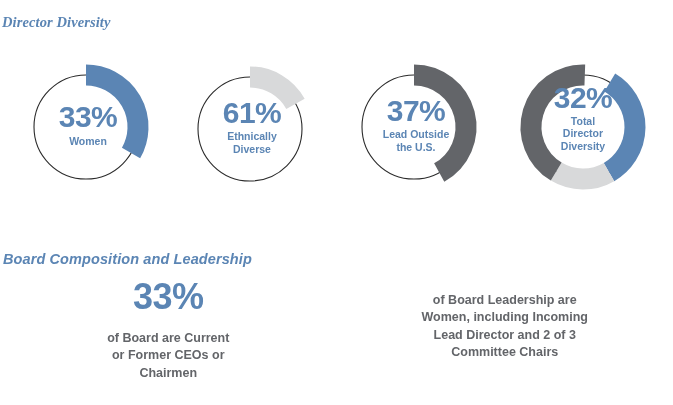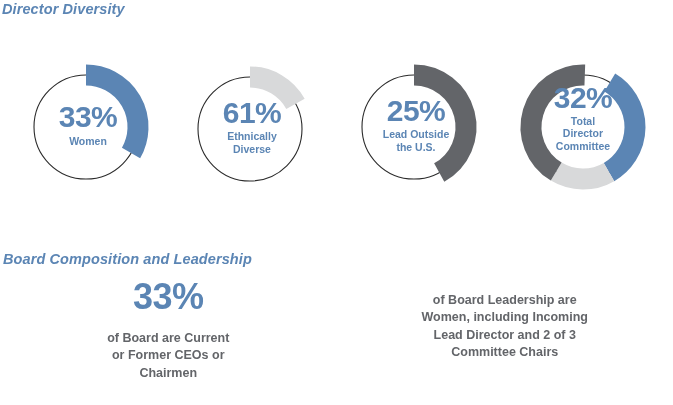--- a/index.html
+++ b/index.html
@@ -18,21 +18,21 @@
 
   .section-title {
     position: absolute;
     font-size: 14.5px;
     font-weight: bold;
     font-style: italic;
     color: #5b85b4;
     letter-spacing: 0.1px;
     white-space: nowrap;
   }
-  #title-director-diversity { left: 2px; top: 1px; }
+  #title-director-diversity { left: 2px; top: 14px; font-family: Liberation Serif, serif; }
   #title-board-composition  { left: 3px; top: 251px; }
 
   
   .donut-row {
     position: absolute;
     left: 0;
     top: 45px;
     width: 673px;
     height: 160px;
   }
@@ -140,38 +140,38 @@
 Diverse</div>
     </div>
   </div>
 
   <div class="donut" id="donut-born-outside-us">
     <svg width="160" height="160" viewBox="0 0 160 160">
       <circle cx="78" cy="82" r="52" fill="none" stroke="#2b2b2b" stroke-width="1.1"></circle>
       <path id="arc-born" fill="none" stroke-width="21" d="M 78 30 A 52 52 0 0 1 103.21010025280953 127.48022477124857" stroke="#636569"></path>
     </svg>
     <div class="donut-center">
-      <div class="donut-pct">25%</div>
+      <div class="donut-pct">37%</div>
       <div class="donut-label">Lead Outside
 the U.S.</div>
     </div>
   </div>
 
   <div class="donut" id="donut-total-diversity">
     <svg width="160" height="160" viewBox="0 0 160 160">
       <circle cx="80" cy="85" r="52" fill="none" stroke="#2b2b2b" stroke-width="1.1"></circle>
       <path id="arc-total-0" fill="none" stroke-width="21" d="M 106.78197989532282 40.42730036349016 A 52 52 0 0 1 106 130.0333209967908" stroke="#5b85b4"></path>
       <path id="arc-total-1" fill="none" stroke-width="21" d="M 106 130.0333209967908 A 52 52 0 0 1 53.21802010467718 129.57269963650984" stroke="#d8d9da"></path>
       <path id="arc-total-2" fill="none" stroke-width="21" d="M 53.21802010467718 129.57269963650984 A 52 52 0 0 1 81.81477382853006 33.03167699500702" stroke="#636569"></path>
     </svg>
     <div class="donut-center shift-up">
       <div class="donut-pct">32%</div>
       <div class="donut-label">Total
 Director
-Committee</div>
+Diversity</div>
     </div>
   </div>
 
 </div>
 
 <div class="section-title" id="title-board-composition">Board Composition and Leadership</div>
 
 <div class="stats-row">
   <div class="stat">
     <div class="stat-pct">33%</div>

